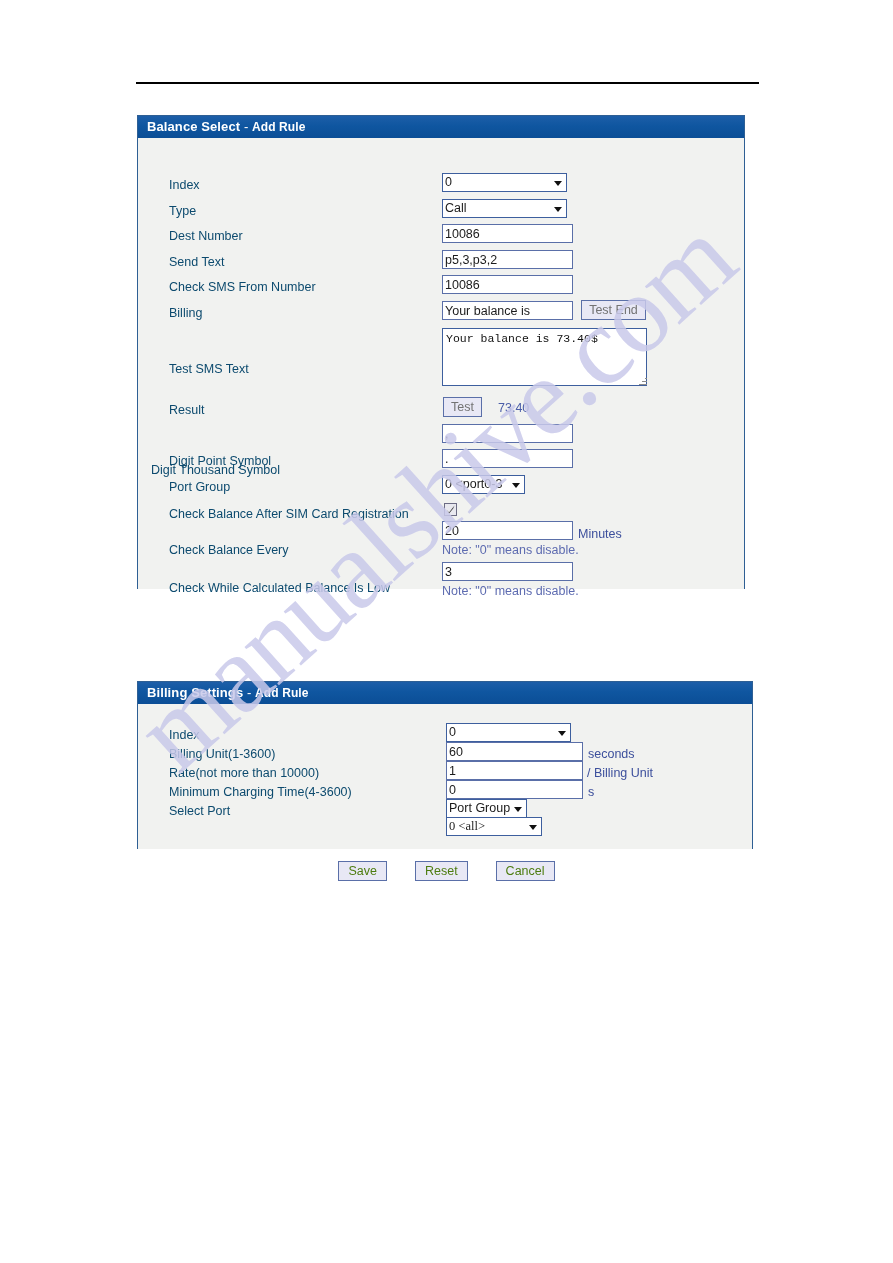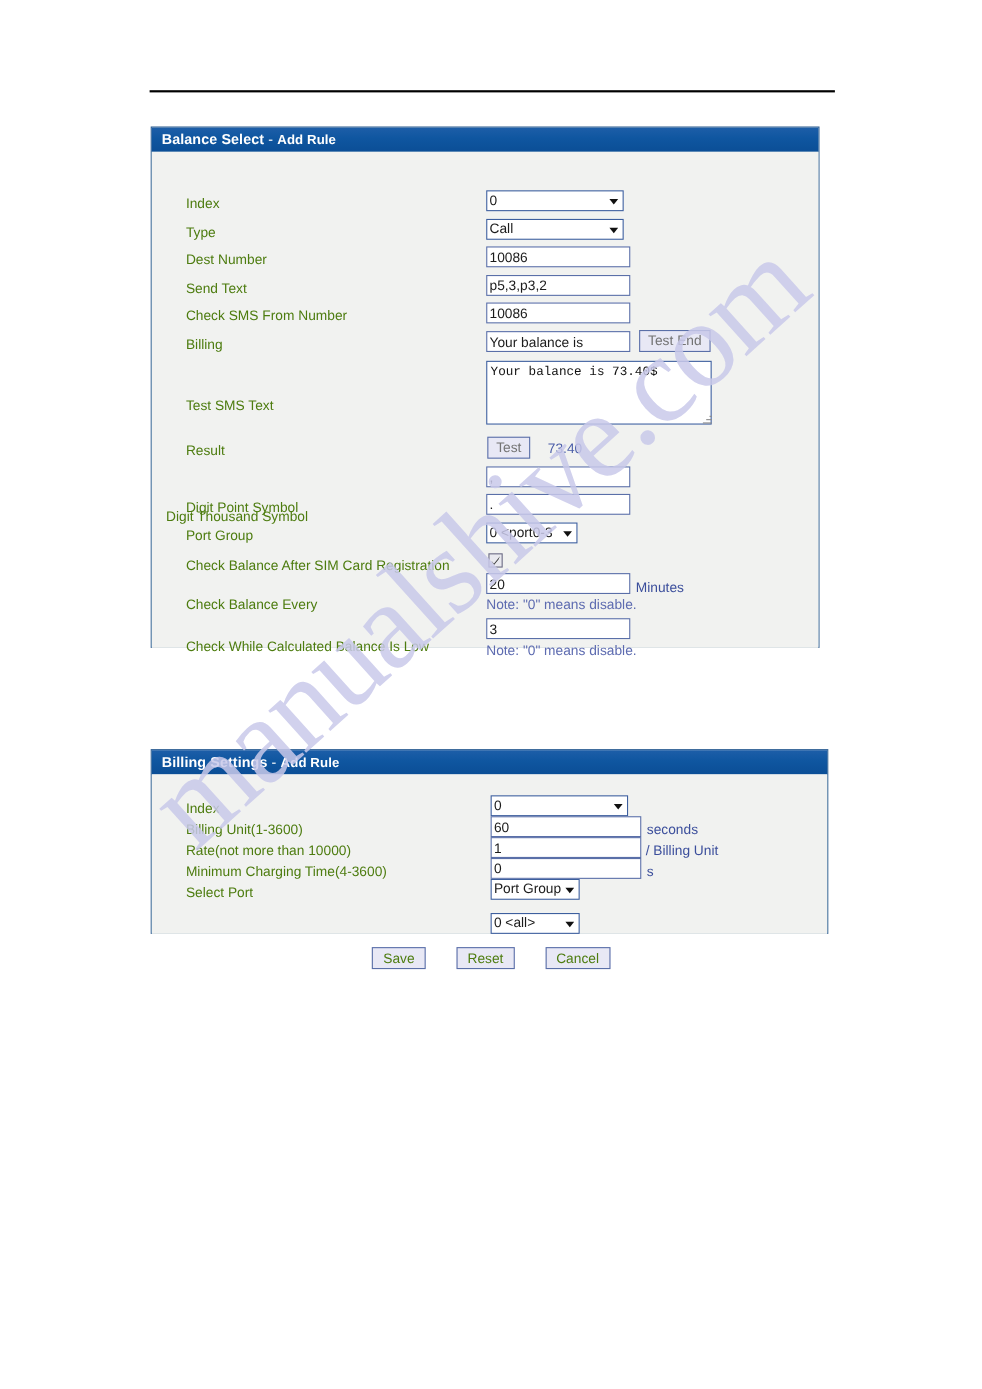--- a/index.html
+++ b/index.html
@@ -80,21 +80,21 @@
   }
   .panel-head .dash {
     font-weight: normal;
   }
   .panel-body {
     position: relative;
     background: #f1f2f0;
   }
   .lbl {
     position: absolute;
-    color: #4d7c0f;
+    color: #0c4a6e;
     font-size: 12.5px;
     white-space: nowrap;
     line-height: 14px;
   }
   .unit {
     position: absolute;
     color: #3c4f9c;
     font-size: 12.5px;
     white-space: nowrap;
     line-height: 14px;
@@ -347,21 +347,21 @@
 
     <div class="lbl" style="left:31px; top:81px;">Minimum Charging Time(4-3600)</div>
     <input class="txt" style="left: 308px; top: 76px; width: 137px;" value="0">
     <div class="unit" style="left:450px; top:81px;">s</div>
 
     <div class="lbl" style="left:31px; top:100px;">Select Port</div>
     <div class="sel" style="left:308px; top:95px; width:81px;">
       <span>Port Group</span>
       <span class="arrow"></span>
     </div>
-    <div class="sel" style="left:308px; top:126px; width:81px;">
+    <div class="sel" style="left:308px; top:113px; width:96px;font-family:Liberation Serif, serif;">
       <span>0 &lt;all&gt;</span>
       <span class="arrow"></span>
     </div>
 
   </div>
 </div>
 
 <div id="actions">
   <span class="abtn">Save</span><span class="abtn">Reset</span><span class="abtn">Cancel</span>
 </div>

